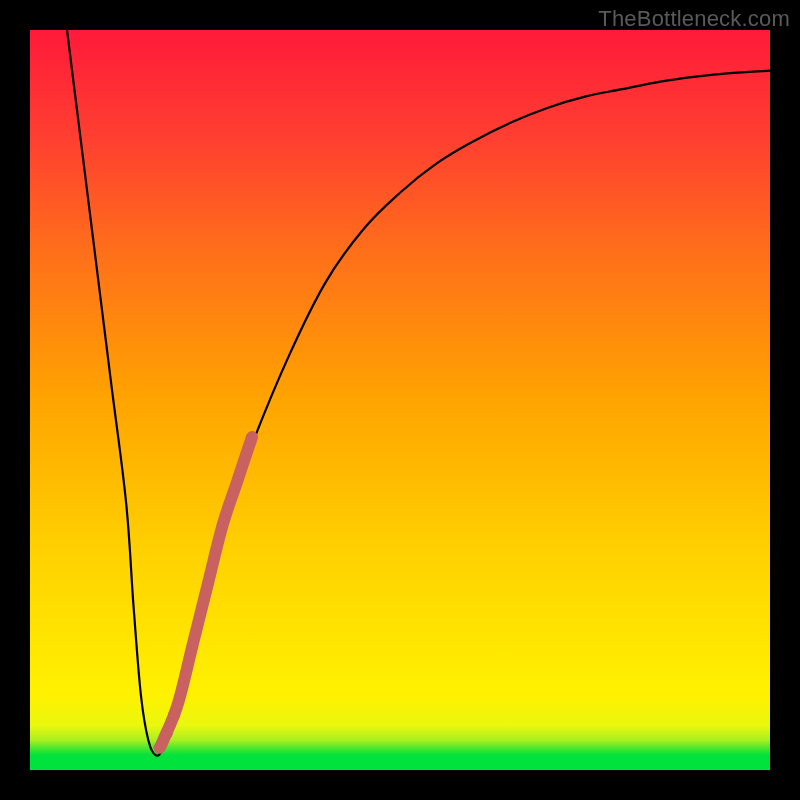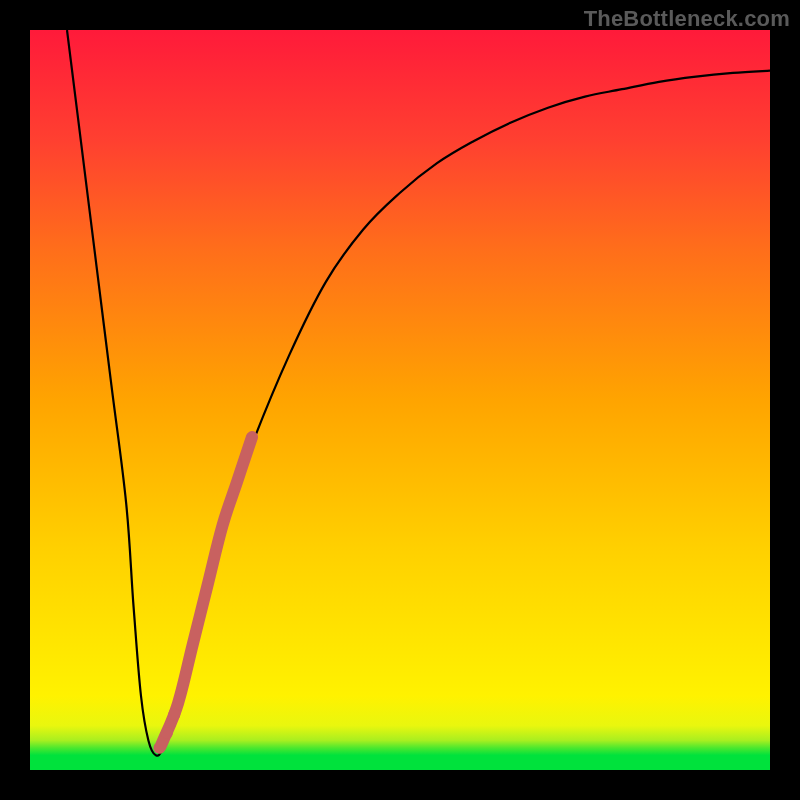--- a/index.html
+++ b/index.html
@@ -33,21 +33,21 @@
       #ffa400 50%,
       #ff6f1a 70%,
       #ff4030 85%,
       #ff1a3a 100%);
   }
   .watermark {
     position: absolute;
     top: 6px;
     right: 10px;
     font-size: 22px;
-    font-weight: 700;
+    font-weight: 400;
     color: #5a5a5a;
     letter-spacing: 0.2px;
     user-select: none;
   }
   svg.curve {
     position: absolute;
     left: 0;
     top: 0;
     width: 740px;
     height: 740px;

